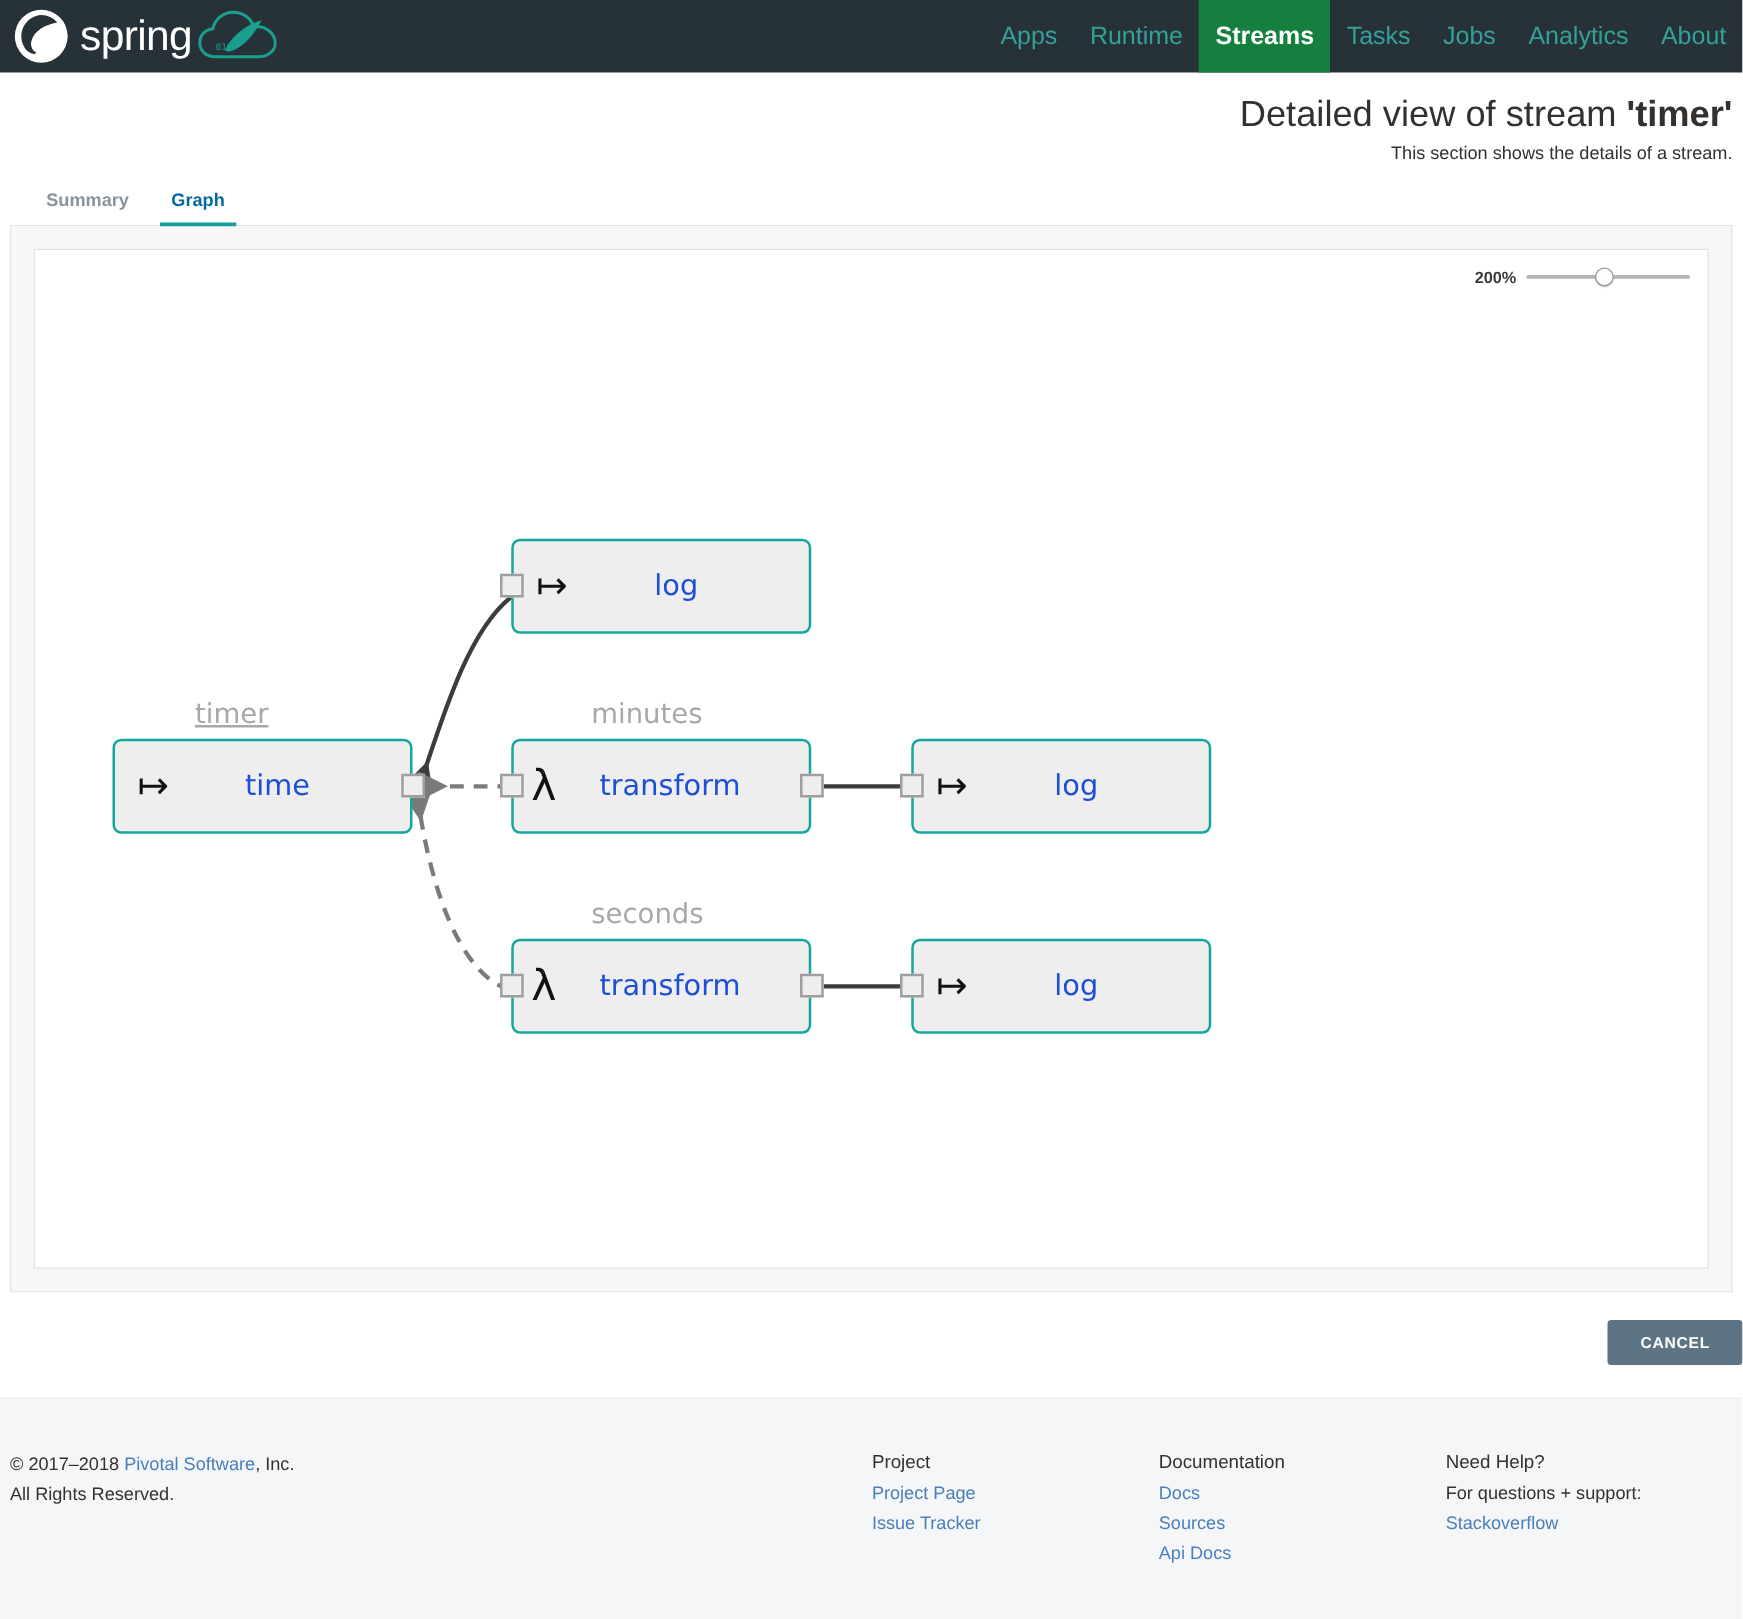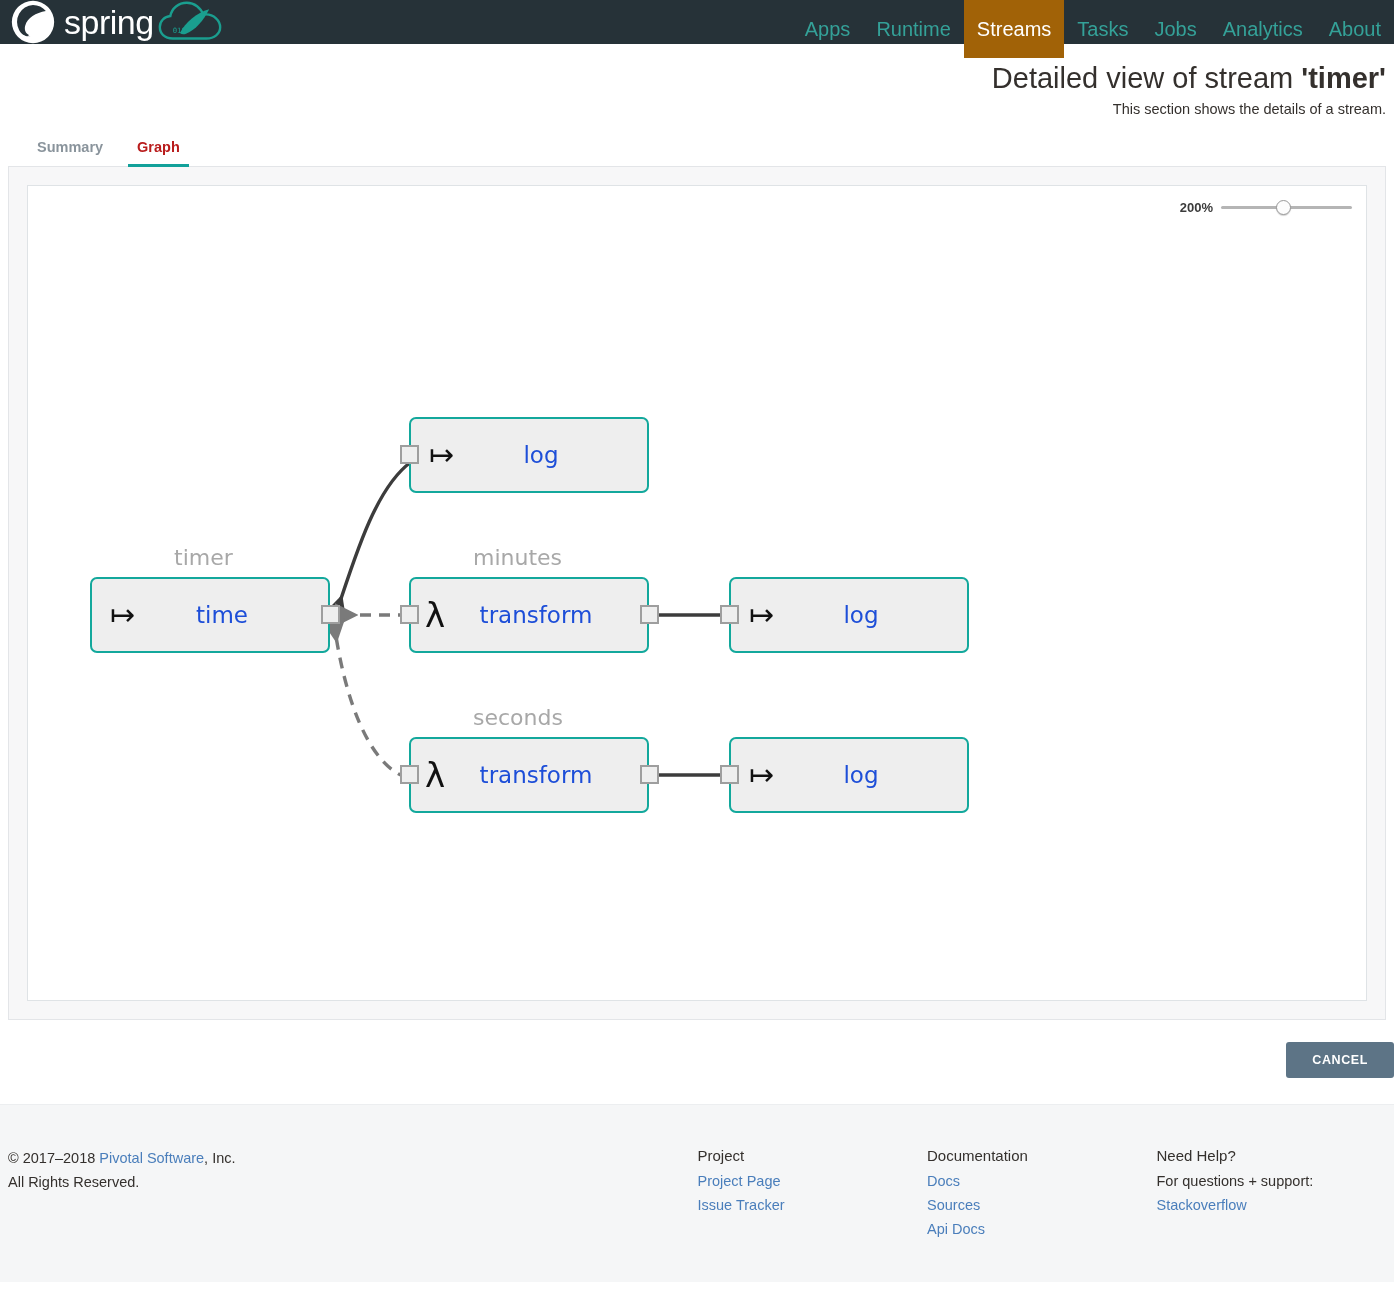--- a/index.html
+++ b/index.html
@@ -6,21 +6,21 @@
   html, body {
     margin: 0; padding: 0;
     width: 1394px;
     background: #ffffff;
     font-family: "Liberation Sans", sans-serif;
     color: #34302d;
   }
 
   
   .navbar {
-    height: 44px;
+    height: 58px;
     background: #263238;
     display: flex;
     align-items: center;
     padding: 0 0 0 10px;
     position: relative;
   }
   .brand { display: flex; align-items: center; gap: 0; }
   .brand-leaf { width: 46px; height: 46px; display: block; }
   .brand-word {
     font-size: 34px;
@@ -42,23 +42,23 @@
   .nav-link {
     display: flex; align-items: center;
     padding: 0 13px;
     font-size: 20px;
     color: #34a198;
     text-decoration: none;
     cursor: pointer;
     white-space: nowrap;
   }
   .nav-link.active {
-    background: #a16207;
+    background: #15803d;
     color: #ffffff;
-    font-weight: 400;
+    font-weight: 700;
   }
 
   
   .page-head { padding: 18px 8px 0 8px; text-align: right; }
   .page-title {
     font-size: 29px;
     font-weight: 400;
     color: #34302d;
     margin: 0 0 6px 0;
     line-height: 1.15;
@@ -84,21 +84,21 @@
     font-weight: 700;
     color: #8a949c;
     padding: 0 9px 9px 9px;
     margin-right: 16px;
     cursor: pointer;
     border-bottom: 3px solid transparent;
     margin-bottom: -1px;
     white-space: nowrap;
   }
   .tab.active {
-    color: #b91c1c;
+    color: #0369a1;
     border-bottom-color: #12a19a;
   }
 
   
   .graph-panel {
     margin: 0 8px;
     background: #f7f7f8;
     border: 1px solid #e3e5e8;
     border-top: none;
     padding: 18px;
@@ -316,21 +316,21 @@
 
         <path d="M625,589 L697,589" fill="none" stroke="#3c3c3c" stroke-width="3.4"></path>
       </svg>
 
       <div class="node" style="left:381px; top:231px; width:240px;">
         <span class="node-icon">↦</span>
         <span class="node-label">log</span>
       </div>
       <div class="port" style="left:372px; top:259px;"></div>
 
-      <div class="node-title" style="left:146px; top:359px;">timer</div>
+      <div class="node-title" style="left:128px; top:359px;text-decoration:underline;">timer</div>
       <div class="node" style="left:62px; top:391px; width:240px;">
         <span class="node-icon">↦</span>
         <span class="node-label">time</span>
       </div>
       <div class="port" style="left:293px; top:419px;"></div>
 
       <div class="node-title" style="left:445px; top:359px;">minutes</div>
       <div class="node" style="left:381px; top:391px; width:240px;">
         <span class="node-icon lambda">λ</span>
         <span class="node-label">transform</span>

